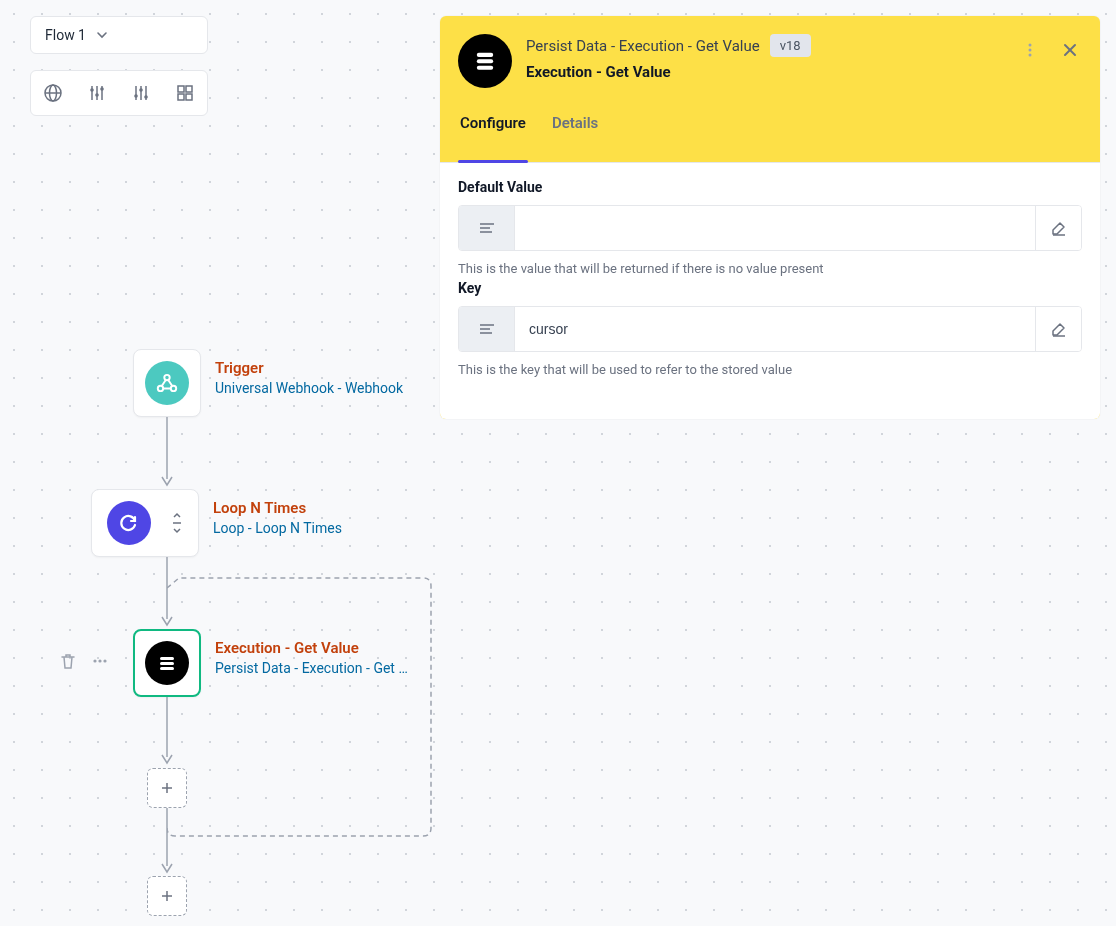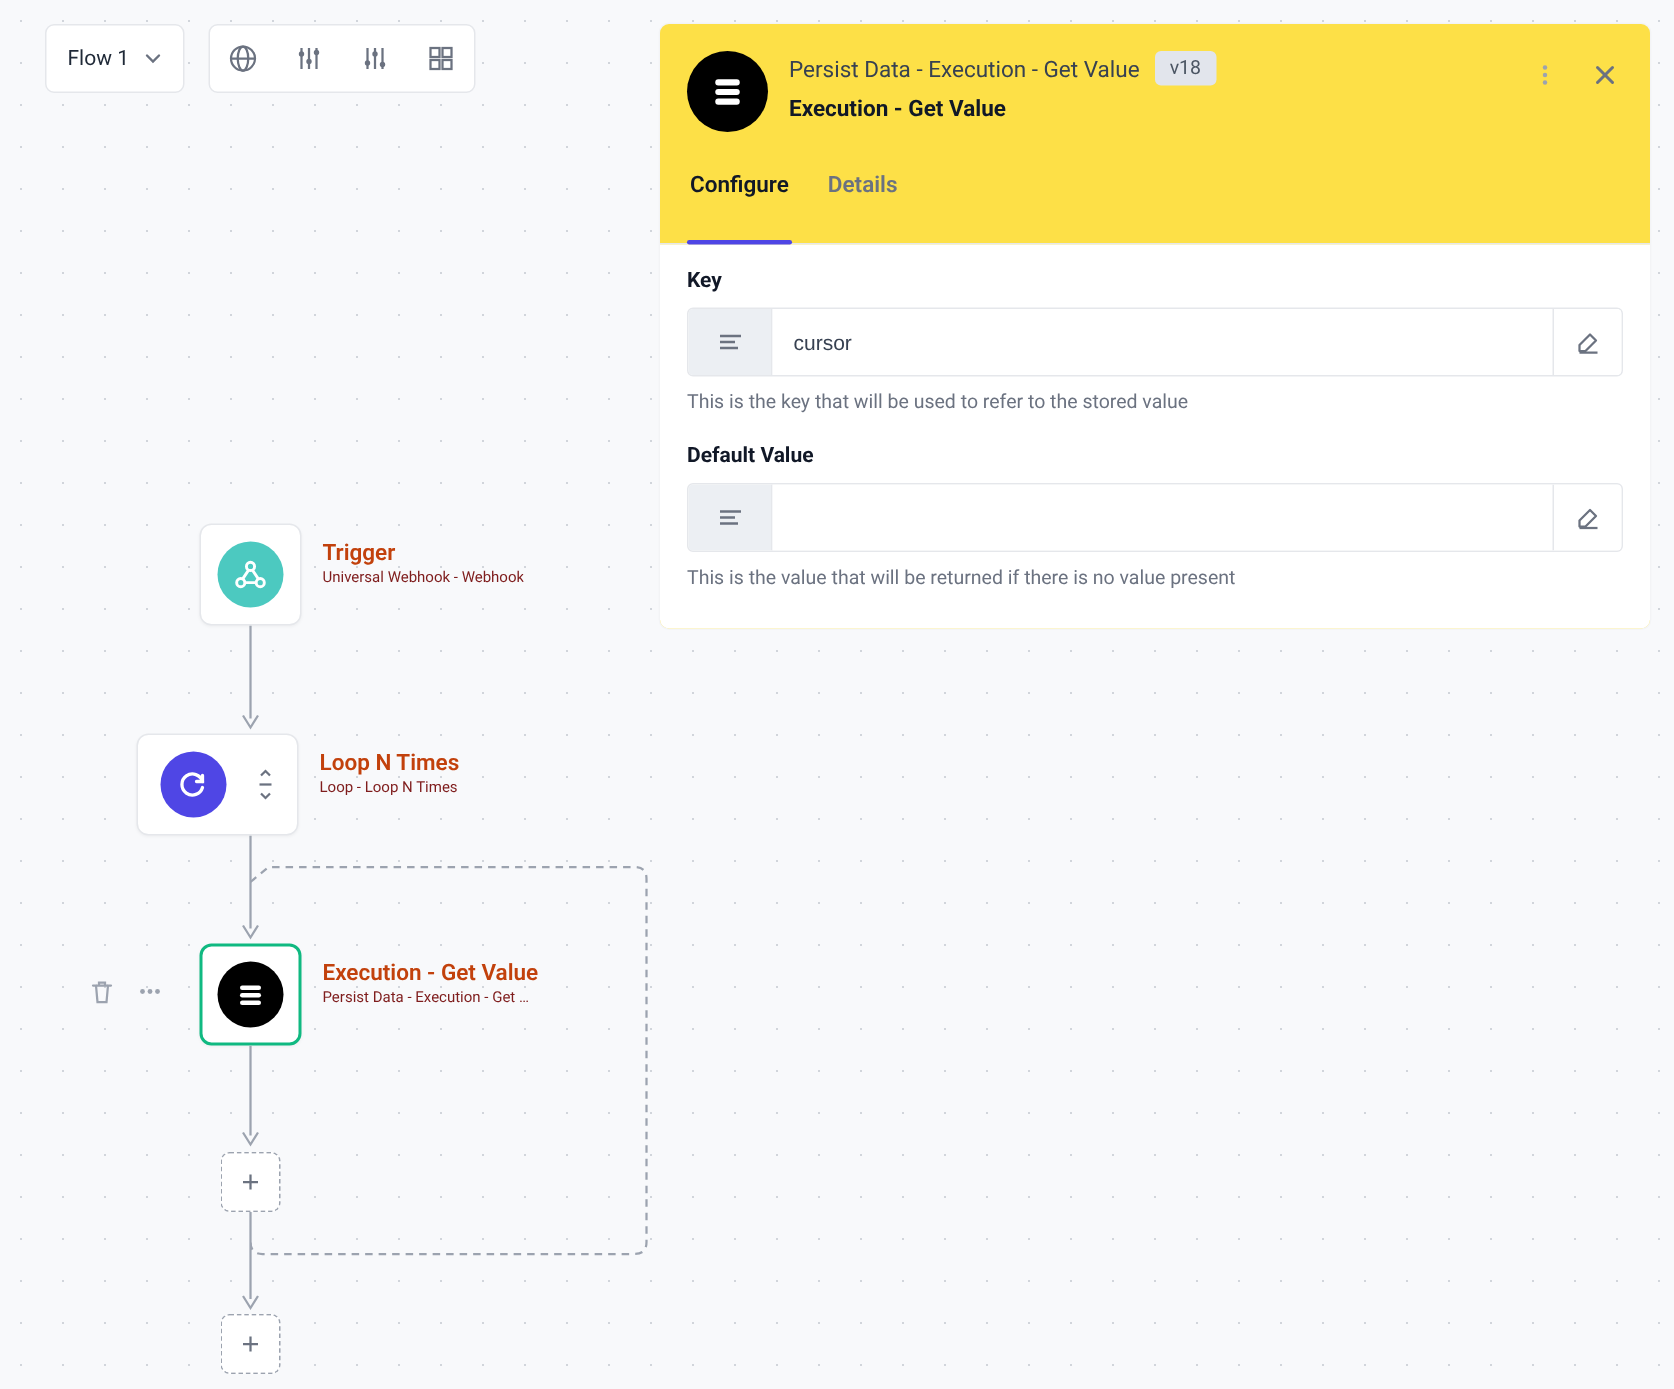--- a/index.html
+++ b/index.html
@@ -2,38 +2,38 @@
 <html><head>
 <meta charset="utf-8">
 <style>
 * { margin:0; padding:0; box-sizing:border-box; }
 body { font-family:-apple-system,BlinkMacSystemFont,"Segoe UI",Roboto,sans-serif; background:#f8f9fb; width:1116px; height:926px; overflow:hidden; position:relative; color:#1f2937; }
 
 
 .canvas-bg { position:absolute; inset:0; background-image: radial-gradient(circle, #d1d5db 1px, transparent 1px); background-size: 28px 28px; background-position: 0 0; z-index:0; }
 
 
-.top-controls { position:absolute; top:16px; left:30px; display:flex; gap:16px; z-index:5; }
+.top-controls { position:absolute; top:16px; left:30px; display:flex; gap:16px; z-index:5;flex-direction:column; }
 .flow-select { display:flex; align-items:center; gap:10px; background:#fff; border:1px solid #e5e7eb; padding:10px 14px; border-radius:6px; font-size:14px; cursor:pointer; }
 .icon-bar { display:flex; background:#fff; border:1px solid #e5e7eb; border-radius:6px; }
 .icon-btn { width:44px; height:44px; display:flex; align-items:center; justify-content:center; cursor:pointer; }
 .icon-btn + .icon-btn { position:relative; }
 
 svg { display:block; }
 
 
 .canvas { position:absolute; inset:0; z-index:1; }
 
 .node { position:absolute; display:flex; align-items:flex-start; gap:14px; }
 .node-box { width:68px; height:68px; background:#fff; border:1px solid #e5e7eb; border-radius:8px; display:flex; align-items:center; justify-content:center; box-shadow:0 1px 2px rgba(0,0,0,0.04); }
 .node-box.selected { border:2px solid #10b981; }
 .node-box.wide { width:108px; gap:10px; display:flex; align-items:center; justify-content:space-around; padding:0 10px;}
 .node-text { padding-top:10px; }
 .node-title { font-size:15px; font-weight:600; color:#c2410c; }
-.node-sub { font-size:10px; color:#7f1d1d; margin-top:3px; white-space:nowrap; overflow:hidden; text-overflow:ellipsis; max-width:200px; }
+.node-sub { font-size:14px; color:#0369a1; margin-top:3px; white-space:nowrap; overflow:hidden; text-overflow:ellipsis; max-width:200px; }
 
 .circle-icon { width:44px; height:44px; border-radius:50%; display:flex; align-items:center; justify-content:center; }
 
 .add-box { width:40px; height:40px; border:1.5px dashed #9ca3af; border-radius:6px; display:flex; align-items:center; justify-content:center; background:#fff; cursor:pointer; }
 .arrow { position:absolute; }
 
 .hov-actions { position:absolute; display:flex; gap:12px; align-items:center; }
 
 
 .panel { position:absolute; right:16px; top:16px; width:660px; background:#fde047; border-radius:6px; z-index:10; box-shadow:0 0 0 1px rgba(0,0,0,0.02); }
@@ -261,55 +261,55 @@
       </div>
     </div>
   </div>
 
   <div class="tabs">
     <div class="tab active">Configure</div>
     <div class="tab">Details</div>
   </div>
 
   <div class="panel-body">
+    <div class="field" style="margin-bottom:4px;">
+      <label class="field-label">Default Value</label>
+      <div class="input-row">
+        <div class="input-prefix">
+          <svg width="18" height="12" viewBox="0 0 18 12">
+              <line x1="2" y1="2" x2="16" y2="2" stroke="#6b7280" stroke-width="1.6"></line>
+              <line x1="2" y1="6" x2="12" y2="6" stroke="#6b7280" stroke-width="1.6"></line>
+              <line x1="2" y1="10" x2="14" y2="10" stroke="#6b7280" stroke-width="1.6"></line>
+            </svg>
+        </div>
+        <input type="text" value="" style="">
+        <div class="input-suffix">
+          <svg width="18" height="18" viewBox="0 0 18 18">
+              <path d="M3 15h4l7-7-4-4-7 7v4z M10 4l4 4" stroke="#6b7280" stroke-width="1.5" fill="none" stroke-linejoin="round"></path>
+              <line x1="3" y1="16" x2="15" y2="16" stroke="#6b7280" stroke-width="1.5"></line>
+            </svg>
+        </div>
+      </div>
+      <div class="field-help">This is the value that will be returned if there is no value present</div>
+    </div>
+
     <div class="field">
       <label class="field-label">Key</label>
       <div class="input-row">
         <div class="input-prefix">
           <svg width="18" height="12" viewBox="0 0 18 12">
               <line x1="2" y1="2" x2="16" y2="2" stroke="#6b7280" stroke-width="1.6"></line>
               <line x1="2" y1="6" x2="12" y2="6" stroke="#6b7280" stroke-width="1.6"></line>
               <line x1="2" y1="10" x2="14" y2="10" stroke="#6b7280" stroke-width="1.6"></line>
             </svg>
         </div>
         <input type="text" value="cursor" style="">
         <div class="input-suffix">
           <svg width="18" height="18" viewBox="0 0 18 18">
               <path d="M3 15h4l7-7-4-4-7 7v4z M10 4l4 4" stroke="#6b7280" stroke-width="1.5" fill="none" stroke-linejoin="round"></path>
               <line x1="3" y1="16" x2="15" y2="16" stroke="#6b7280" stroke-width="1.5"></line>
             </svg>
         </div>
       </div>
       <div class="field-help">This is the key that will be used to refer to the stored value</div>
     </div>
-
-    <div class="field" style="margin-bottom:4px;">
-      <label class="field-label">Default Value</label>
-      <div class="input-row">
-        <div class="input-prefix">
-          <svg width="18" height="12" viewBox="0 0 18 12">
-              <line x1="2" y1="2" x2="16" y2="2" stroke="#6b7280" stroke-width="1.6"></line>
-              <line x1="2" y1="6" x2="12" y2="6" stroke="#6b7280" stroke-width="1.6"></line>
-              <line x1="2" y1="10" x2="14" y2="10" stroke="#6b7280" stroke-width="1.6"></line>
-            </svg>
-        </div>
-        <input type="text" value="" style="">
-        <div class="input-suffix">
-          <svg width="18" height="18" viewBox="0 0 18 18">
-              <path d="M3 15h4l7-7-4-4-7 7v4z M10 4l4 4" stroke="#6b7280" stroke-width="1.5" fill="none" stroke-linejoin="round"></path>
-              <line x1="3" y1="16" x2="15" y2="16" stroke="#6b7280" stroke-width="1.5"></line>
-            </svg>
-        </div>
-      </div>
-      <div class="field-help">This is the value that will be returned if there is no value present</div>
-    </div>
   </div>
 </div>
 
 </body></html>

